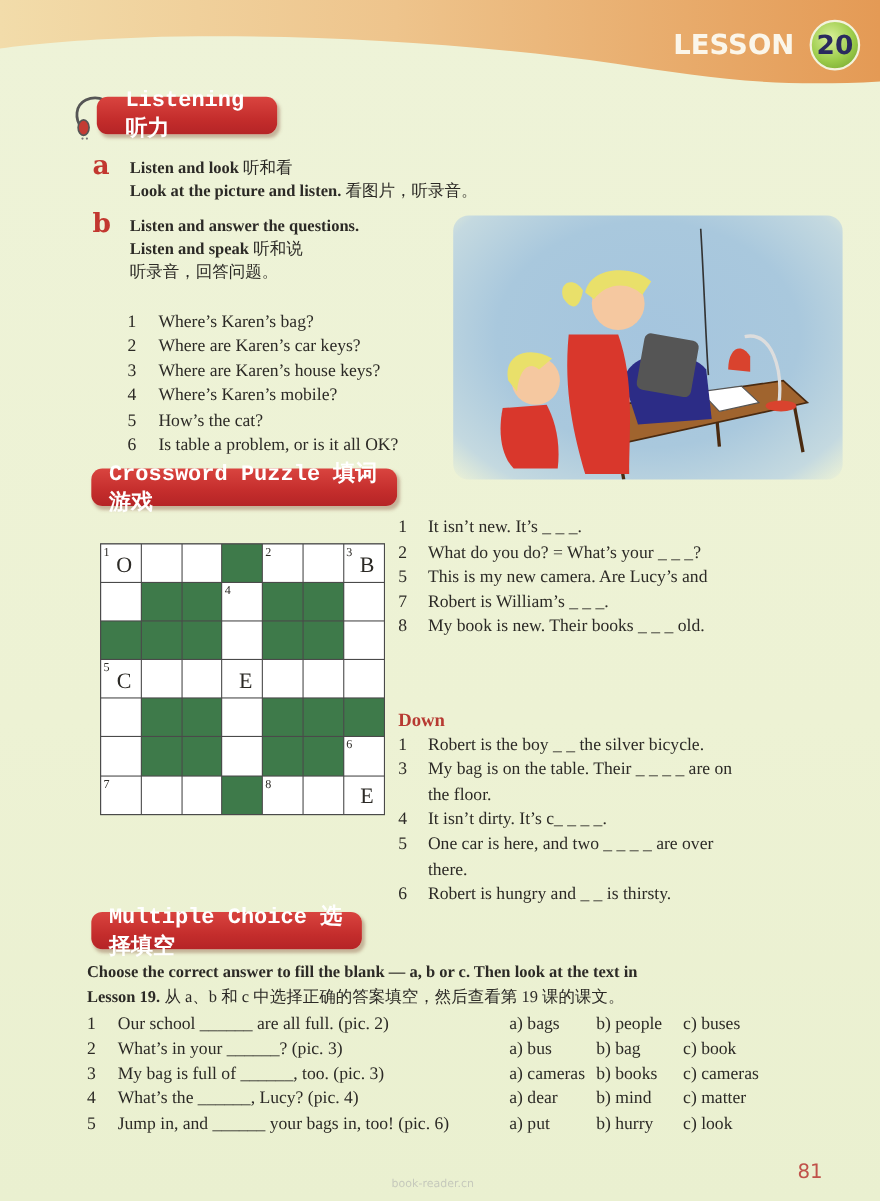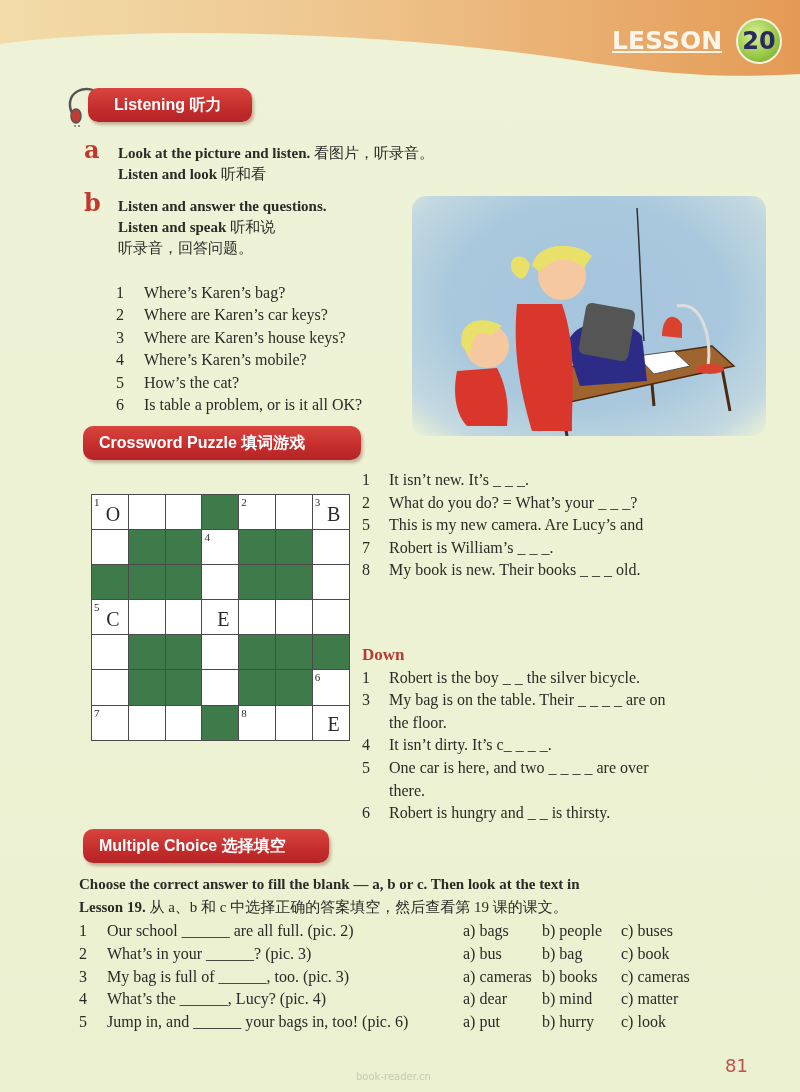--- a/index.html
+++ b/index.html
@@ -10,36 +10,36 @@
     color: #2c2a26;
     position: relative;
   }
   .page { position: absolute; inset: 0; background: linear-gradient(180deg, #eef3d8 0%, #edf2d4 60%, #eaf0d0 100%); }
 
   
   .banner { position: absolute; left: 0; top: 0; width: 800px; height: 80px; }
   .lesson-label {
     position: absolute; left: 612px; top: 26px;
     font-family: "DejaVu Sans", sans-serif; font-weight: bold;
-    font-size: 25px; color: #fbf6ea; letter-spacing: 0px; text-decoration: underline;
+    font-size: 25px; color: #fbf6ea; letter-spacing: 0px;
   }
   .lesson-badge {
     position: absolute; left: 736px; top: 18px; width: 46px; height: 46px; border-radius: 50%;
     background: radial-gradient(circle at 40% 35%, #d9ef9a 0%, #9ccc4a 55%, #6e9f2b 100%);
     border: 2px solid #f3f3dd;
     display: flex; align-items: center; justify-content: center;
     font-family: "DejaVu Sans", sans-serif; font-weight: bold; font-size: 24px; color: #2a2a5e;
   }
 
   
   .pill {
     position: absolute; height: 34px; border-radius: 10px;
     background: linear-gradient(180deg, #d9443f 0%, #c42d2c 60%, #b52426 100%);
     box-shadow: 2px 3px 3px rgba(120,60,40,0.35);
-    color: #fff; font-family: Liberation Sans, sans-serif; font-weight: bold; font-size: 16px;
+    color: #fff; font-family: Liberation Mono, monospace; font-weight: bold; font-size: 20px;
     display: flex; align-items: center; padding-left: 16px;
   }
   .pill.listening { left: 88px; top: 88px; width: 164px; padding-left: 26px; }
   .pill.crossword { left: 83px; top: 426px; width: 278px; }
   .pill.mc { left: 83px; top: 829px; width: 246px; }
   .headphone {
     position: absolute; left: 66px; top: 86px; width: 40px; height: 42px;
   }
 
   
@@ -125,22 +125,22 @@
     <path d="M8,30 C2,22 2,10 12,5 C20,1 30,3 34,10" stroke="#555" stroke-width="2.5" fill="none"></path>
     <ellipse cx="10" cy="30" rx="5" ry="7" fill="#c43b34" stroke="#555" stroke-width="1.5"></ellipse>
     <circle cx="9" cy="40" r="1" fill="#777"></circle>
       <circle cx="13" cy="40" r="1" fill="#777"></circle>
   </svg>
   <div class="pill listening">Listening 听力</div>
 
   <div class="task task-a">
     <span class="letter">a</span>
     <div class="lines">
+      <div><span>Listen and look</span> <span class="cn">听和看</span></div>
       <div><span>Look at the picture and listen.</span> <span class="cn">看图片，听录音。</span></div>
-      <div><span>Listen and look</span> <span class="cn">听和看</span></div>
     </div>
   </div>
 
   <div class="task task-b">
     <span class="letter">b</span>
     <div class="lines">
       <div>Listen and answer the questions.</div>
       <div><span>Listen and speak</span> <span class="cn">听和说</span></div>
       <div class="cn">听录音，回答问题。</div>
     </div>

